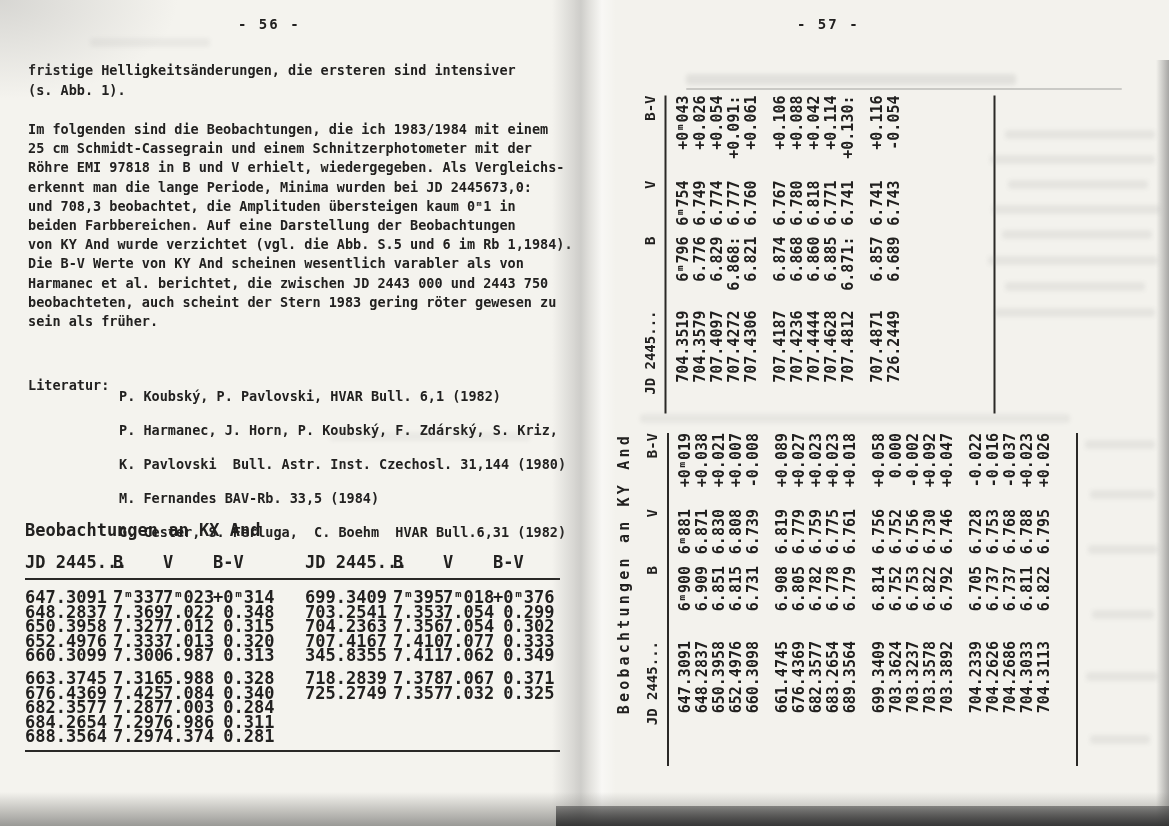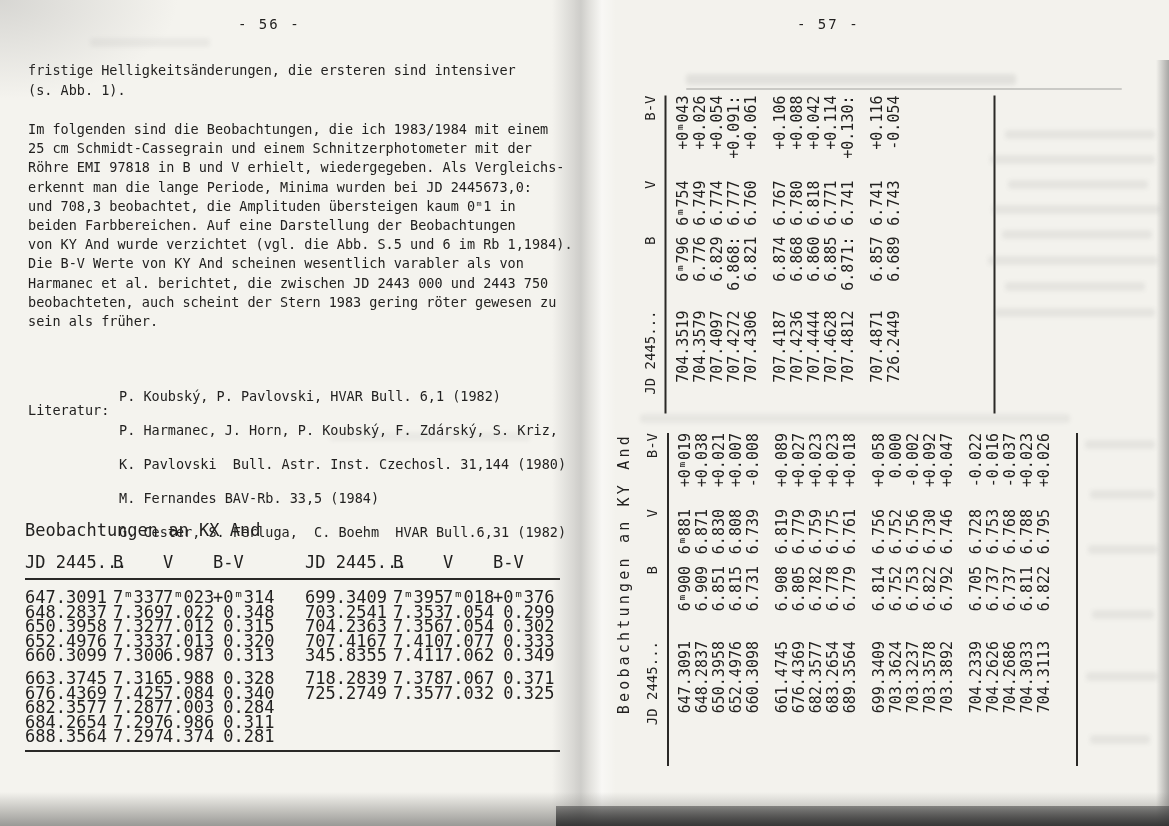--- a/index.html
+++ b/index.html
@@ -1,31 +1,32 @@
 <!DOCTYPE html>
 <html><head>
 <meta charset="utf-8">
 <style>
   html,body{margin:0;padding:0;}
   .canvas{
     position:relative;width:1169px;height:826px;overflow:hidden;
     background:#f2f1ec;
     font-family:"DejaVu Sans Mono","Liberation Mono",monospace;
     color:#222120;
+    font-weight:bold;
   }
   .page{position:absolute;top:0;height:826px;}
   .page-left{left:0;width:575px;background:#f4f3ee;}
   .page-right{left:575px;width:594px;background:#f3f2ed;text-align:right;}
   .pagenum{position:absolute;font-size:14px;letter-spacing:2px;white-space:pre;}
   .line{white-space:pre;}
   .body-text{position:absolute;font-size:13.5px;}
   .para1 .line{line-height:20px;}
   .para2 .line{line-height:19.2px;}
   .lit{position:absolute;display:flex;font-size:13.5px;}
-  .lit-label{width:91px;flex:0 0 91px;white-space:pre;line-height:23px;margin-top:25px;}
+  .lit-label{width:91px;flex:0 0 91px;white-space:pre;line-height:23px;}
   .lit-lines .line{line-height:23px;margin-top:11px;}
 
   
   .kx{position:absolute;left:25px;top:520px;width:535px;font-size:17px;}
   .kx-title{margin-bottom:12px;white-space:pre;}
   .kx-flex{display:flex;gap:28px;}
   .cols-kx{display:grid;grid-template-columns:88px 50px 50px 64px;width:252px;flex:0 0 252px;}
   .kx-rule{height:2px;background:#2a2927;margin-top:6px;}
   .kx-body{margin-top:10px;}
   .kx .trow{height:14.6px;line-height:14.6px;}

